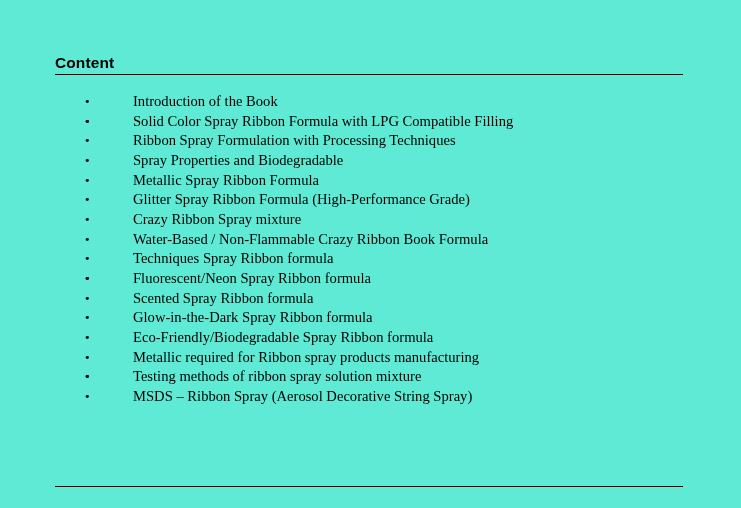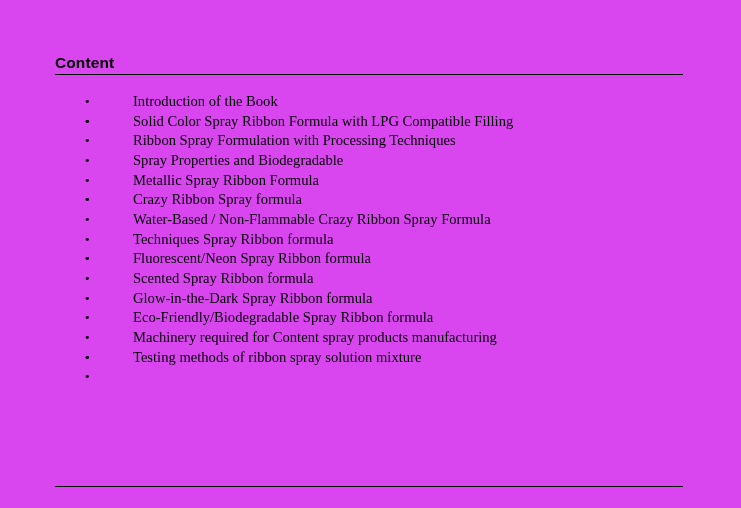--- a/index.html
+++ b/index.html
@@ -12,21 +12,21 @@
     height: 508px;
     overflow: hidden;
     font-family: "Liberation Serif", "DejaVu Serif", serif;
     color: #000000;
     -webkit-font-smoothing: antialiased;
   }
   .page {
     position: relative;
     width: 741px;
     height: 508px;
-    background: #d946ef;
+    background: #5eead4;
   }
   .content-block {
     position: absolute;
     left: 55px;
     top: 53px;
     width: 628px;
   }
   .page-title {
     font-family: "Liberation Sans", "DejaVu Sans", sans-serif;
     font-weight: bold;
@@ -96,32 +96,32 @@
 
     <hr class="title-rule">
 
     <ul class="toc-list">
         <li class="toc-item"><span class="toc-bullet">•</span><span class="toc-label">Introduction of the Book</span></li>
         <li class="toc-item"><span class="toc-bullet">•</span></li>
         <li class="toc-item"><span class="toc-bullet">•</span><span class="toc-label">Solid Color Spray Ribbon Formula with LPG Compatible Filling</span></li>
         <li class="toc-item"><span class="toc-bullet">•</span><span class="toc-label">Ribbon Spray Formulation with Processing Techniques</span></li>
         <li class="toc-item"><span class="toc-bullet">•</span><span class="toc-label">Spray Properties and Biodegradable</span></li>
         <li class="toc-item"><span class="toc-bullet">•</span><span class="toc-label">Metallic Spray Ribbon Formula</span></li>
-        <li class="toc-item"><span class="toc-bullet">•</span></li>
-        <li class="toc-item"><span class="toc-bullet">•</span><span class="toc-label">Crazy Ribbon Spray formula</span></li>
-        <li class="toc-item"><span class="toc-bullet">•</span><span class="toc-label">Water-Based / Non-Flammable Crazy Ribbon Spray Formula</span></li>
+        <li class="toc-item"><span class="toc-bullet">•</span><span class="toc-label">Glitter Spray Ribbon Formula (High-Performance Grade)</span></li>
+        <li class="toc-item"><span class="toc-bullet">•</span><span class="toc-label">Crazy Ribbon Spray mixture</span></li>
+        <li class="toc-item"><span class="toc-bullet">•</span><span class="toc-label">Water-Based / Non-Flammable Crazy Ribbon Book Formula</span></li>
         <li class="toc-item"><span class="toc-bullet">•</span><span class="toc-label">Techniques Spray Ribbon formula</span></li>
         <li class="toc-item"><span class="toc-bullet">•</span></li>
         <li class="toc-item"><span class="toc-bullet">•</span><span class="toc-label">Fluorescent/Neon Spray Ribbon formula</span></li>
         <li class="toc-item"><span class="toc-bullet">•</span><span class="toc-label">Scented Spray Ribbon formula</span></li>
         <li class="toc-item"><span class="toc-bullet">•</span><span class="toc-label">Glow-in-the-Dark Spray Ribbon formula</span></li>
         <li class="toc-item"><span class="toc-bullet">•</span><span class="toc-label">Eco-Friendly/Biodegradable Spray Ribbon formula</span></li>
-        <li class="toc-item"><span class="toc-bullet">•</span><span class="toc-label">Machinery required for Content spray products manufacturing</span></li>
+        <li class="toc-item"><span class="toc-bullet">•</span><span class="toc-label">Metallic required for Ribbon spray products manufacturing</span></li>
         <li class="toc-item"><span class="toc-bullet">•</span></li>
         <li class="toc-item"><span class="toc-bullet">•</span><span class="toc-label">Testing methods of ribbon spray solution mixture</span></li>
-        <li class="toc-item"><span class="toc-bullet">•</span></li>
+        <li class="toc-item"><span class="toc-bullet">•</span><span class="toc-label">MSDS – Ribbon Spray (Aerosol Decorative String Spray)</span></li>
       </ul>
 
   </div>
 
   <hr class="bottom-rule">
 
 </div>
 
 </body></html>

